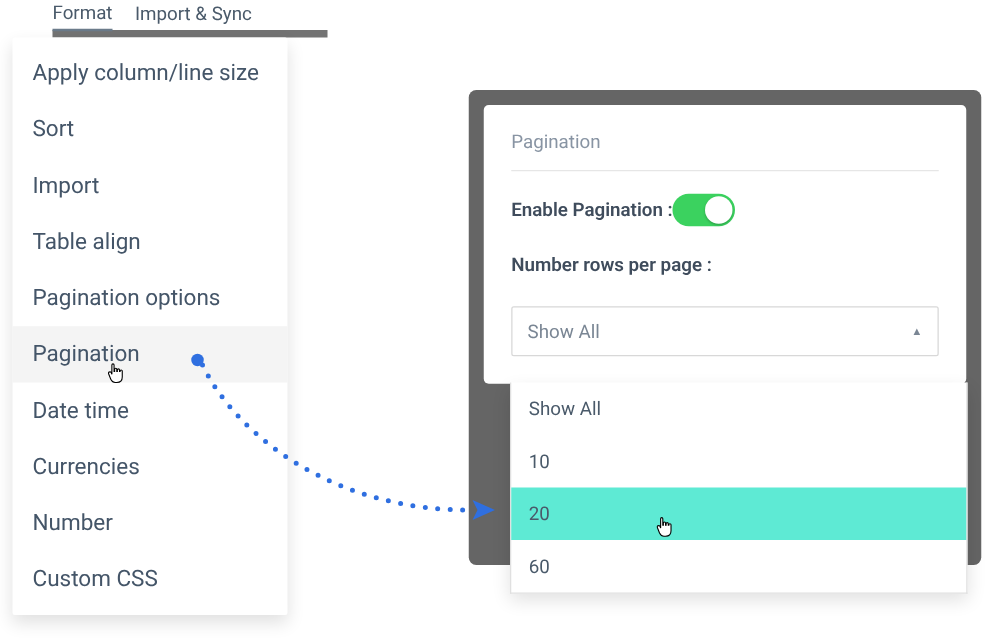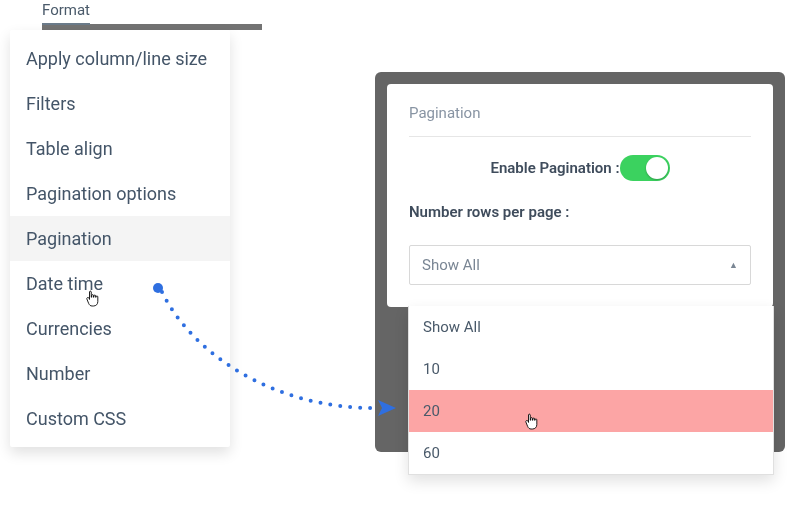--- a/index.html
+++ b/index.html
@@ -42,21 +42,21 @@
     position: absolute; left: 375px; top: 72px; width: 410px; height: 380px;
     background: #656565; border-radius: 6px;
   }
   .panel {
     position: absolute; left: 387px; top: 84px; width: 386px;
     background: #fff; border-radius: 4px; padding: 20px 22px 22px 22px;
   }
   .panel-title { font-size: 15px; color: #8894a3; margin-bottom: 14px; }
   .panel-divider { border: none; border-top: 1px solid #e6e6e6; margin-bottom: 18px; }
 
-  .row-enable { display: flex; align-items: center; justify-content: center; margin-bottom: 22px; }
+  .row-enable { display: flex; align-items: center; justify-content: flex-start; margin-bottom: 22px; }
   .row-enable .lbl { font-size: 15px; font-weight: 600; color: #3f4c5c; }
 
   
   .toggle { width: 50px; height: 26px; background: #3bd25f; border-radius: 13px; position: relative; cursor: pointer; }
   .toggle .knob { position: absolute; right: 2px; top: 2px; width: 22px; height: 22px; border-radius: 50%; background: #fff; box-shadow: 0 1px 2px rgba(0,0,0,0.25); }
 
   .lbl-rows { font-size: 15px; font-weight: 600; color: #3f4c5c; margin-bottom: 24px; }
 
   .select-box {
     border: 1px solid #d8d8d8; border-radius: 2px;
@@ -66,21 +66,21 @@
   .select-caret { font-size: 9px; color: #7a8694; }
 
   
   .dropdown {
     position: absolute; left: 408px; top: 306px; width: 366px;
     background: #fff; border: 1px solid #e0e0e0; border-top: none;
     box-shadow: 0 6px 14px rgba(0,0,0,0.12);
     z-index: 3;
   }
   .dropdown .opt { font-size: 15px; color: #4a5a6a; padding: 12px 14px; cursor: pointer; }
-  .dropdown .opt.sel { background: #fca5a5; }
+  .dropdown .opt.sel { background: #5eead4; }
 
   .cursor-drop {
     position: absolute; left: 525px; top: 413px; width: 14px; height: 18px;
     pointer-events: none; z-index: 6;
   }
 
   
   .hand svg { width: 14px; height: 18px; display: block; }
 
   
@@ -95,25 +95,27 @@
   .arrow circle.start { fill: #2f6fe0; }
   .arrow path.head { fill: #2f6fe0; }
 </style>
 </head>
 <body>
 
 <div class="root">
 
   <div class="tabbar">
     <span class="tab active">Format</span>
+    <span class="tab">Import &amp; Sync</span>
   </div>
 
   <div class="menu">
     <div class="menu-item">Apply column/line size</div>
-    <div class="menu-item">Filters</div>
+    <div class="menu-item">Sort</div>
+    <div class="menu-item">Import</div>
     <div class="menu-item">Table align</div>
     <div class="menu-item">Pagination options</div>
     <div class="menu-item hover">Pagination</div>
     <div class="menu-item">Date time</div>
     <div class="menu-item">Currencies</div>
     <div class="menu-item">Number</div>
     <div class="menu-item">Custom CSS</div>
   </div>
 
   <div class="cursor-left hand">

